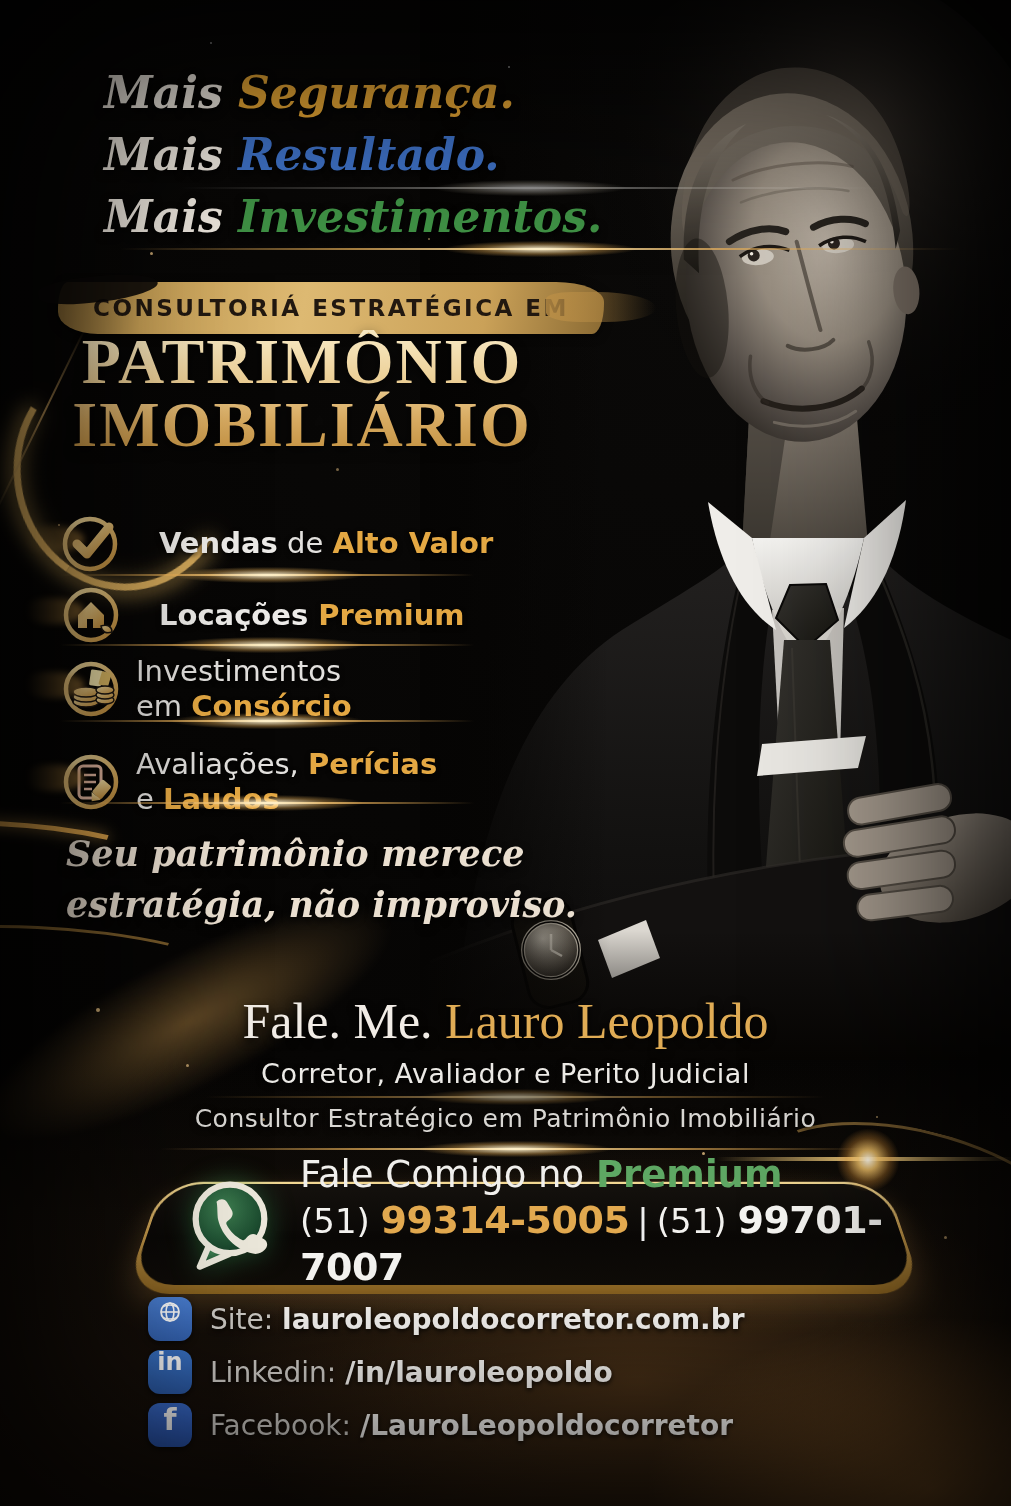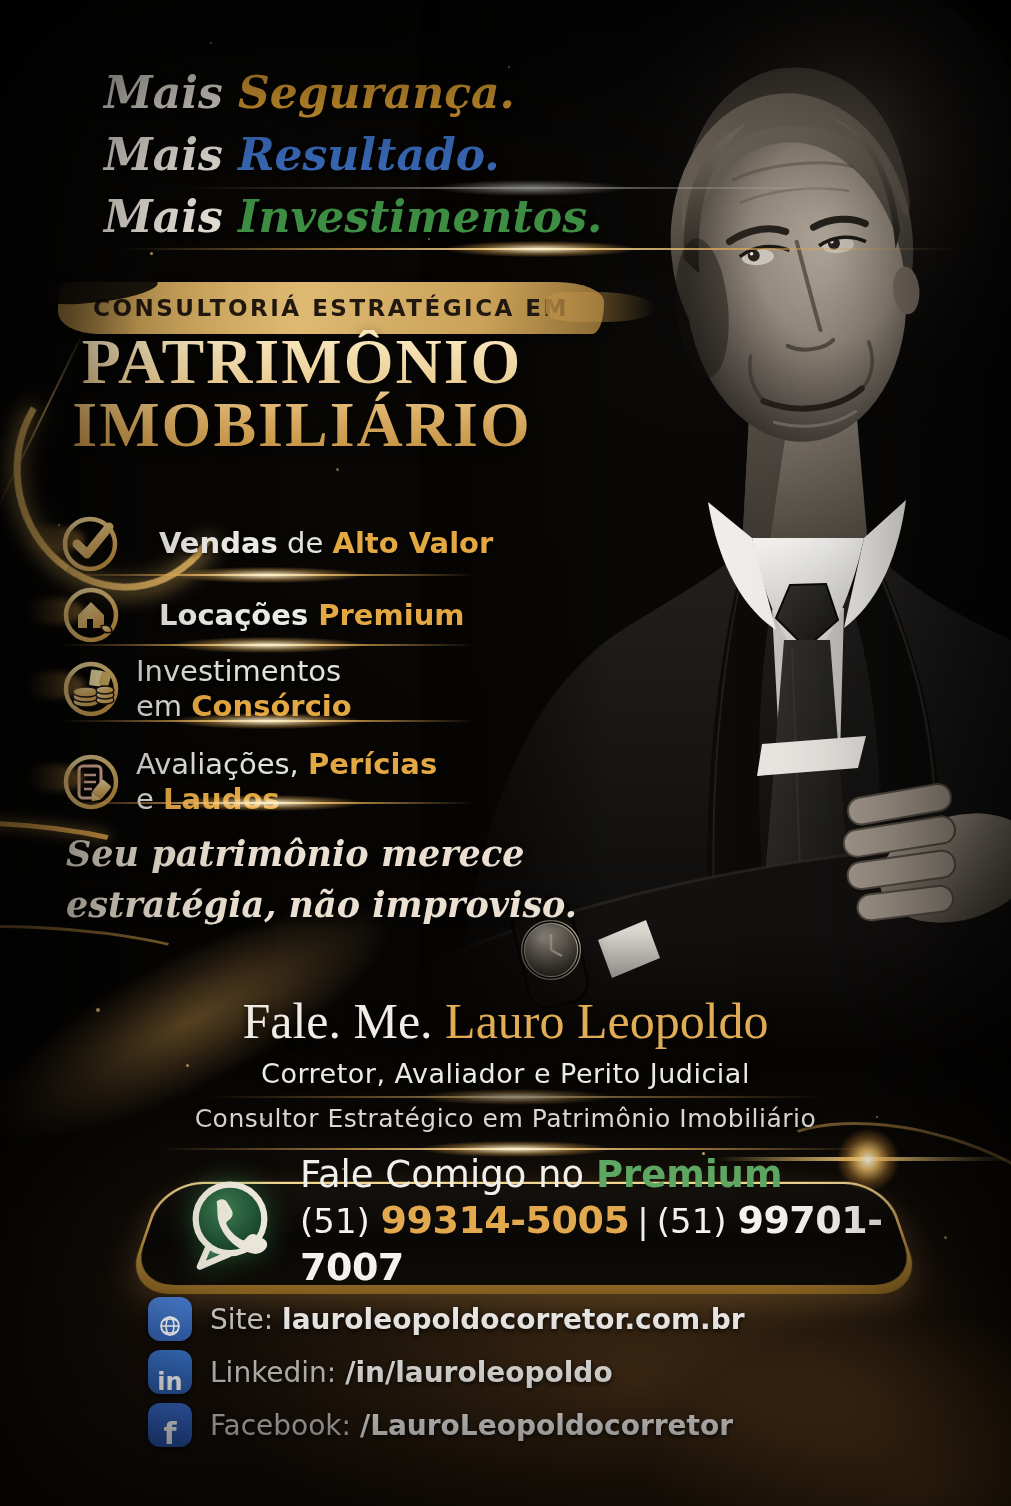--- a/index.html
+++ b/index.html
@@ -109,21 +109,21 @@
   .wa-line1{font-size:37px;color:#f0efec;font-weight:400;line-height:44px;}
   .wa-line1 .brand{color:#5ea763;font-weight:700;}
   .wa-line2{font-size:34px;color:#f3f2ef;line-height:46px;}
   .wa-line2 .num1{color:#e2a94f;font-weight:700;font-size:38px;letter-spacing:-.5px;}
   .wa-line2 .num2{color:#f6f5f2;font-weight:700;font-size:38px;letter-spacing:-.5px;}
   .wa-line2 .sep{color:#eee;font-weight:400;padding:0 8px;}
 
   
   .contacts{left:148px;top:1296px;width:700px;}
   .contact{position:absolute;left:0;display:flex;align-items:center;height:46px;}
-  .c-badge{width:44px;height:44px;border-radius:12px;margin-right:18px;display:flex;align-items:flex-end;justify-content:center;
+  .c-badge{width:44px;height:44px;border-radius:12px;margin-right:18px;display:flex;align-items:flex-start;justify-content:center;
     box-shadow:0 2px 6px rgba(0,0,0,.6);}
   .c-site{background:linear-gradient(180deg,#4a7fd2,#3463b2);}
   .c-li{background:linear-gradient(180deg,#3a74c8,#2c5ba8);}
   .c-fb{background:linear-gradient(180deg,#3a6ccc,#2a55ae);}
   .c-text{font-size:28px;color:#cfccc7;text-shadow:0 2px 5px rgba(0,0,0,.85);white-space:nowrap;}
   .c-text b{color:#f4f2ef;font-weight:700;}
   .li-glyph{font-size:24px;font-weight:700;color:#fff;font-family:"DejaVu Sans", sans-serif;line-height:1;}
   .fb-glyph{font-size:30px;font-weight:700;color:#fff;line-height:1;transform:translateY(2px);}
 
   

